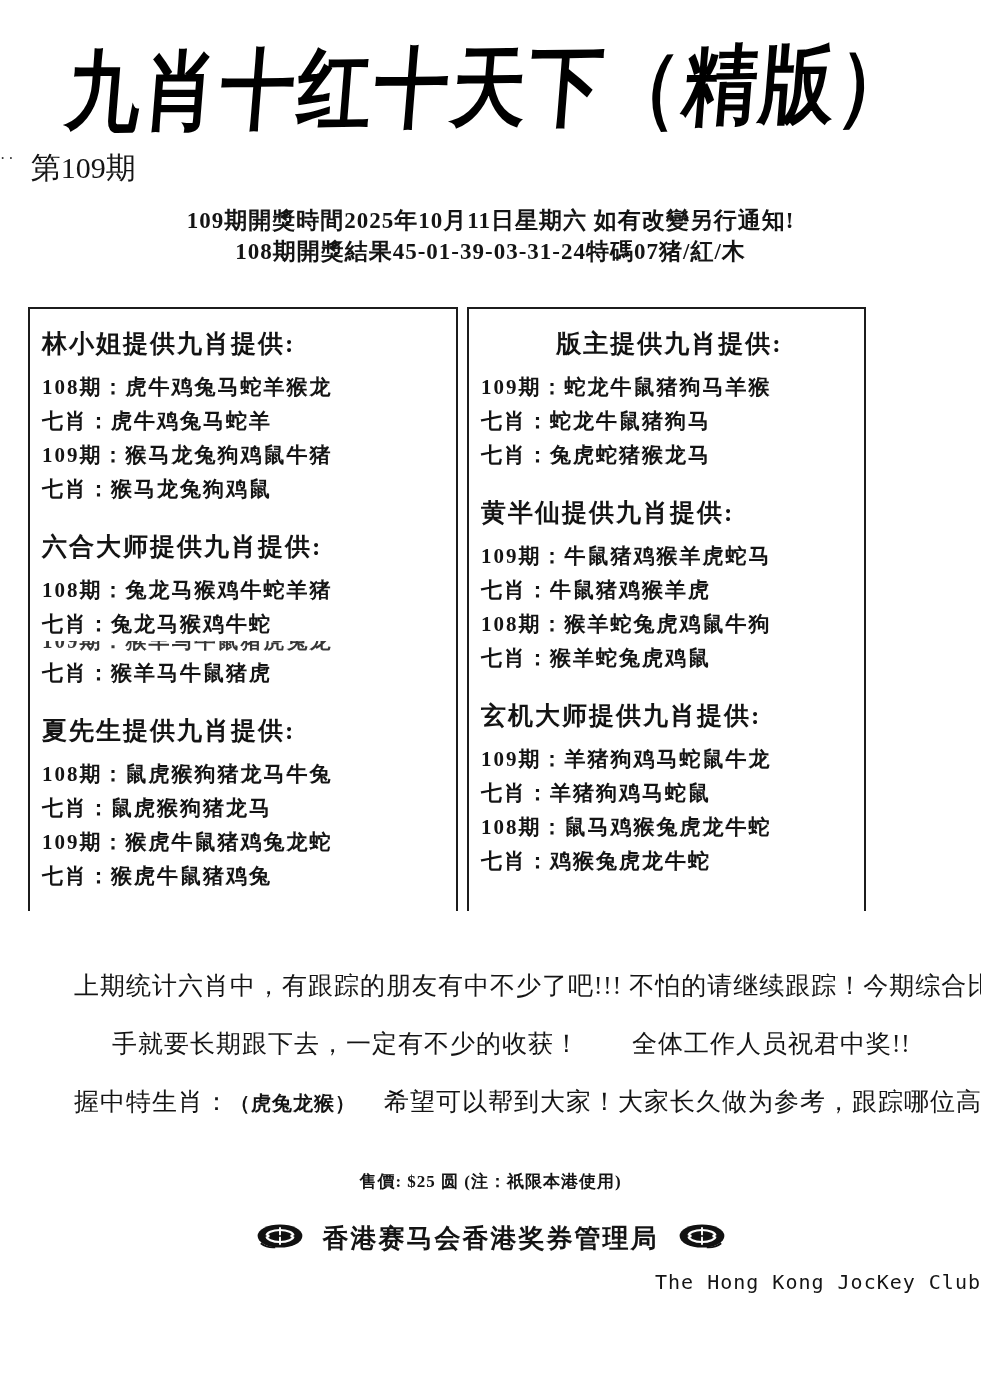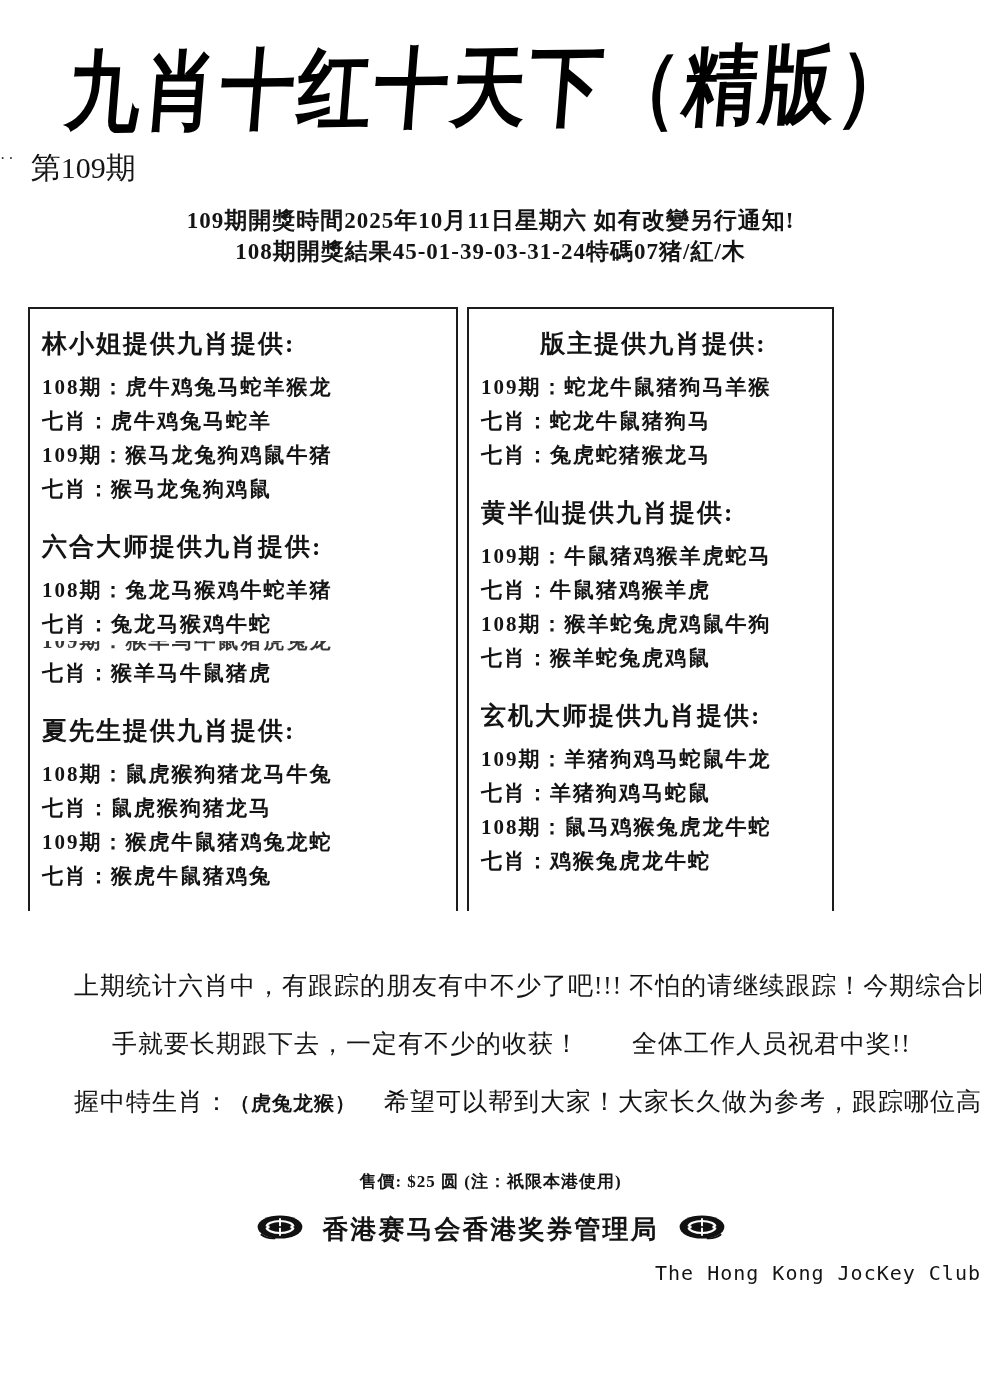--- a/index.html
+++ b/index.html
@@ -67,21 +67,21 @@
   }
   .panel {
     border-top: 2px solid #1c1c1c;
     border-left: 2px solid #1c1c1c;
     border-right: 2px solid #1c1c1c;
     border-bottom: none;
     min-height: 474px;
     padding: 10px 6px 18px 12px;
   }
   .panel.left  { width: 430px; }
-  .panel.right { width: 367px; }
+  .panel.right { width: 399px; }
 
   .tip-block { margin-top: 24px; }
   .tip-block:first-child { margin-top: 8px; }
   .tip-header {
     font-size: 25px;
     font-weight: 700;
     letter-spacing: 2px;
     margin-bottom: 10px;
   }
   .tip-header.centered { text-align: center; }
@@ -115,21 +115,21 @@
 
   
   .price-line {
     margin-top: 52px;
     text-align: center;
     font-size: 17px;
     font-weight: 700;
     letter-spacing: 1px;
   }
   .org-row {
-    margin-top: 19px;
+    margin-top: 28px;
     display: flex;
     justify-content: center;
     align-items: center;
     gap: 19px;
   }
   .org-cn {
     font-size: 26px;
     font-weight: 700;
     letter-spacing: 2px;
   }

